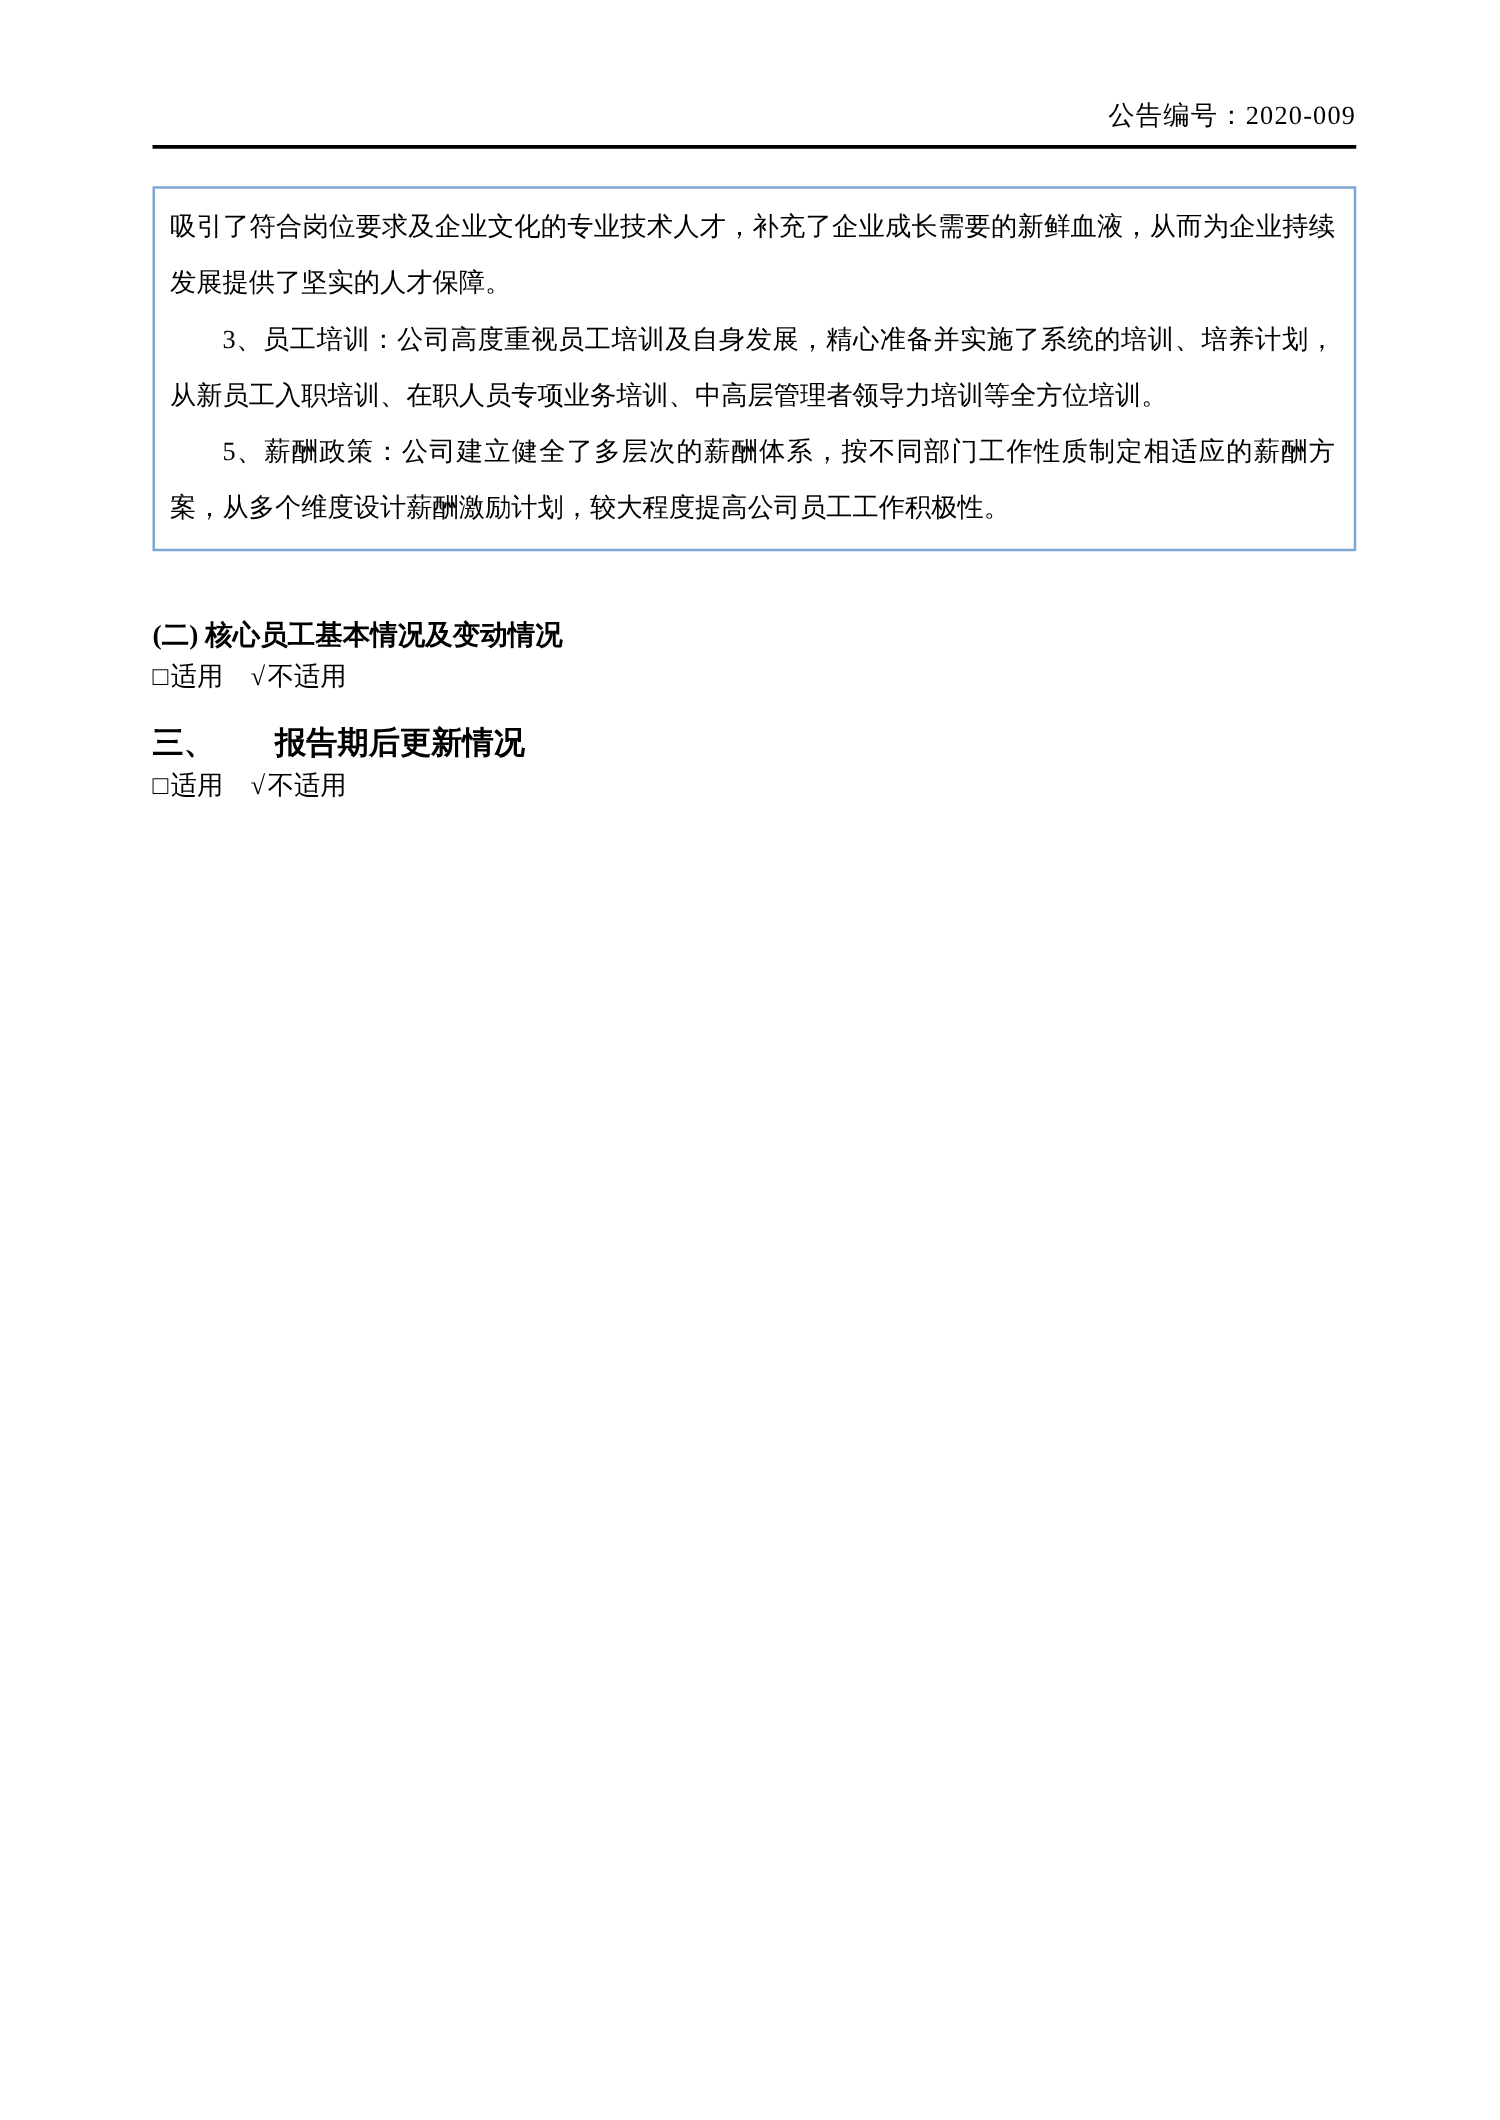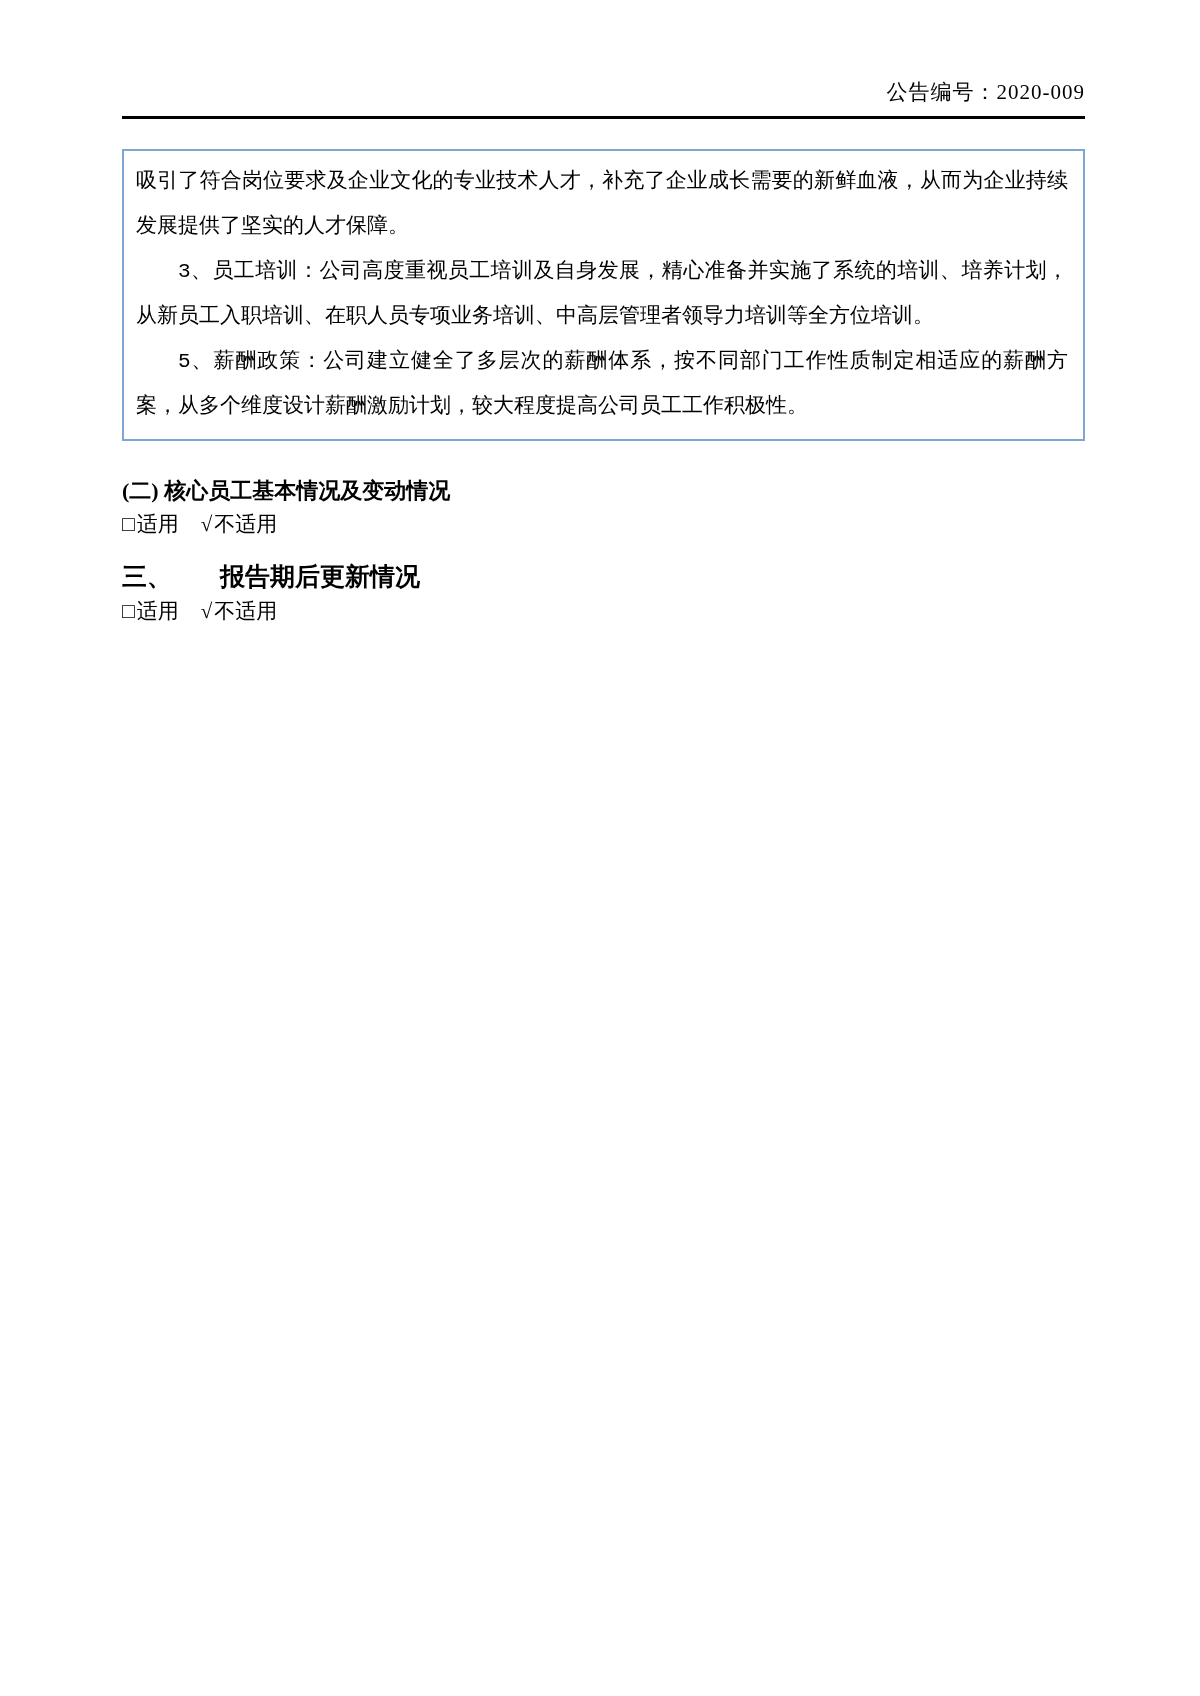--- a/index.html
+++ b/index.html
@@ -25,25 +25,24 @@
     margin-top: 30px;
     border: 2px solid #7EA6D4;
     padding: 8px 15px 10px 12px;
   }
   .box-para {
     font-size: 21px;
     line-height: 45px;
     text-align: justify;
     text-justify: inter-ideograph;
     word-break: break-all;
-    font-family: Liberation Mono, monospace;
   }
   .box-para.indent { text-indent: 2em; }
   .section-heading {
-    margin-top: 35px;
+    margin-top: 52px;
     font-size: 22px;
     font-weight: bold;
   }
   .applicability {
     margin-top: 4px;
     font-size: 21px;
   }
   .applicability .check-group { margin-left: 22px; }
   .applicability .cb { margin-right: 2px; }
   .chapter-heading {

